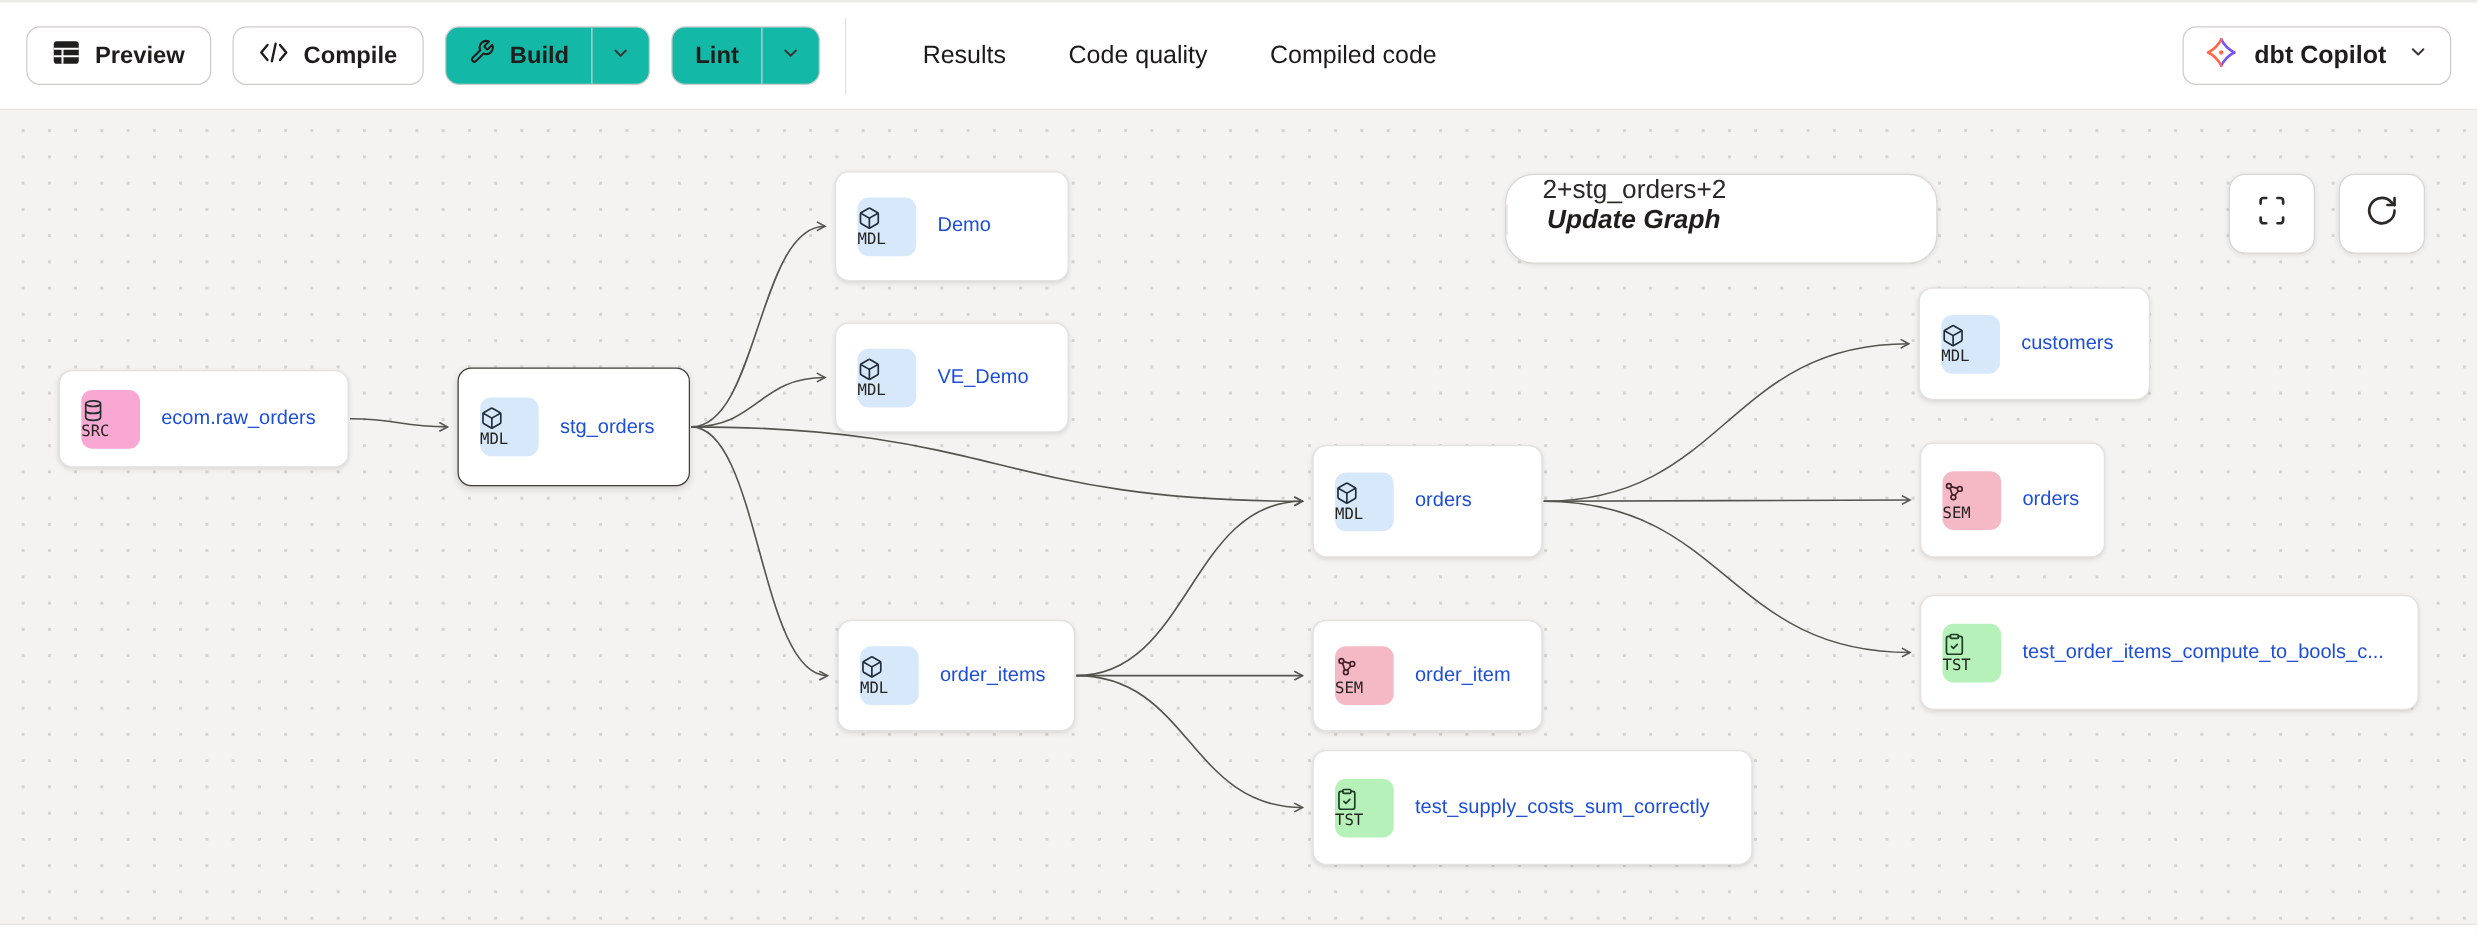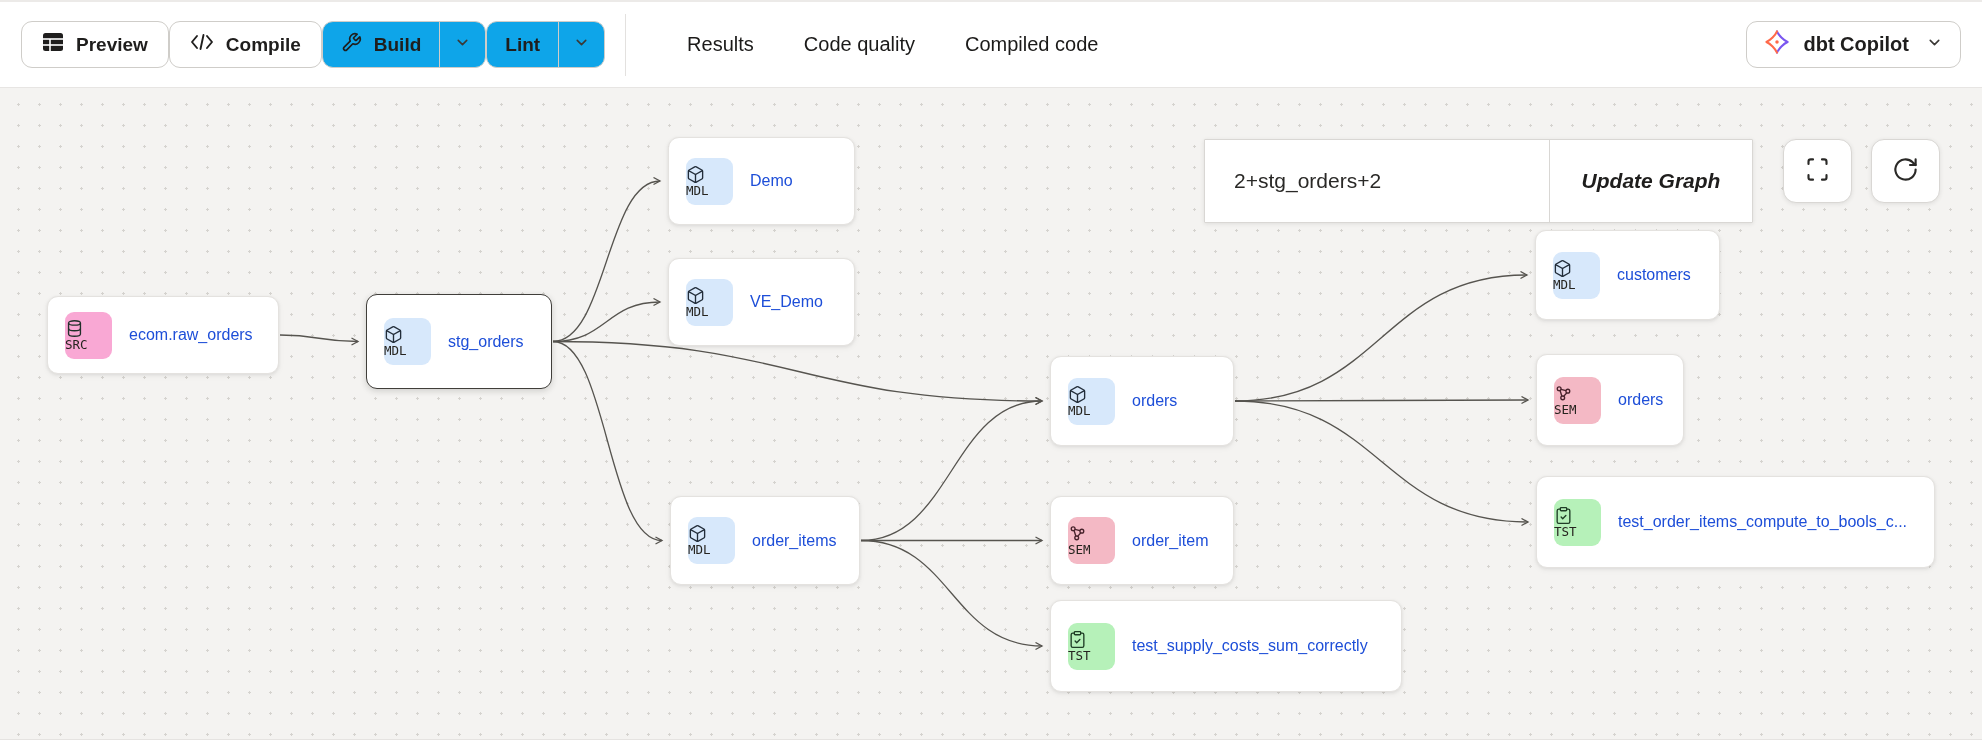--- a/index.html
+++ b/index.html
@@ -5,29 +5,29 @@
   * { margin: 0; padding: 0; box-sizing: border-box; }
   html, body { width: 1982px; height: 748px; overflow: hidden;
     font-family: "Liberation Sans", sans-serif; background: #fff; }
 
   
   .header {
     position: relative; width: 1982px; height: 88px; background: #ffffff;
     border-top: 2px solid #eceae8; border-bottom: 1px solid #e7e5e3;
     display: flex; align-items: center;
   }
-  .toolbar { display: flex; align-items: center; padding-left: 21px; }
+  .toolbar { display: flex; align-items: center; gap: 17px; padding-left: 21px; }
   .btn {
     display: flex; align-items: center; gap: 12px; height: 47px;
     border: 1px solid #cfcdc9; border-radius: 11px; background: #fff;
     padding: 0 20px; font-size: 19px; font-weight: 600; color: #1f1e1d;
     cursor: pointer; white-space: nowrap;
   }
   .split { display: flex; align-items: stretch; height: 47px;
-    border: 1px solid #cfcdc9; border-radius: 11px; background: #0ea5e9; overflow: hidden; }
+    border: 1px solid #cfcdc9; border-radius: 11px; background: #14b8a6; overflow: hidden; }
   .split .main { display: flex; align-items: center; gap: 12px; padding: 0 18px;
     font-size: 19px; font-weight: 600; color: #1f1e1d; cursor: pointer; }
   .split .caret { display: flex; align-items: center; justify-content: center;
     width: 46px; border-left: 1px solid #cfcdc9; cursor: pointer; }
   .hdr-divider { width: 1px; height: 62px; background: #e3e1df; margin: 0 0 0 20px; }
 
   .tabs { display: flex; align-items: stretch; height: 110px; margin-left: 36px; }
   .tab { position: relative; display: flex; align-items: center; padding: 0 25px;
     font-size: 20px; color: #1b1a19; cursor: pointer; }
   .tab.active::after { content: ""; position: absolute; left: 2px; right: 2px;
@@ -60,23 +60,23 @@
   .badge {
     width: 47px; height: 47px; border-radius: 9px; flex: 0 0 auto;
     display: flex; flex-direction: column; align-items: flex-start; justify-content: center;
   }
   .badge svg { display: block; margin-bottom: 1px; }
   .badge .btype { font-family: "DejaVu Sans Mono", monospace; font-size: 12.5px;
     color: #26241f; line-height: 1; }
   .node .nlabel { font-size: 16px; color: #1d4ed8; white-space: nowrap; }
 
   .selector {
-    position: absolute; display: flex; align-items: stretch; height: 84px;
-    background: #fff; border: 1px solid #d9d7d4; border-radius: 1px;
-    box-shadow: 0 1px 4px rgba(40,38,35,.10); overflow: hidden;
+    position: absolute; display: flex; align-items: stretch; height: 72px;
+    background: #fff; border: 1px solid #d9d7d4; border-radius: 23px;
+    box-shadow: 0 1px 4px rgba(40,38,35,.10); overflow: hidden; flex-direction: column;
   }
   .selector .sel-input { display: flex; align-items: center; width: 344px;
     padding-left: 29px; font-size: 21px; color: #2a2927; }
   .selector .sel-update { display: flex; align-items: center; justify-content: center;
     width: 203px; border-left: 1px solid #d9d7d4; font-size: 21px; font-weight: 600;
     color: #1f1e1d; cursor: pointer; font-style: italic; }
   .sq-btn {
     position: absolute; width: 69px; height: 64px; background: #fff;
     border: 1px solid #d9d7d4; border-radius: 13px;
     box-shadow: 0 1px 4px rgba(40,38,35,.10);

